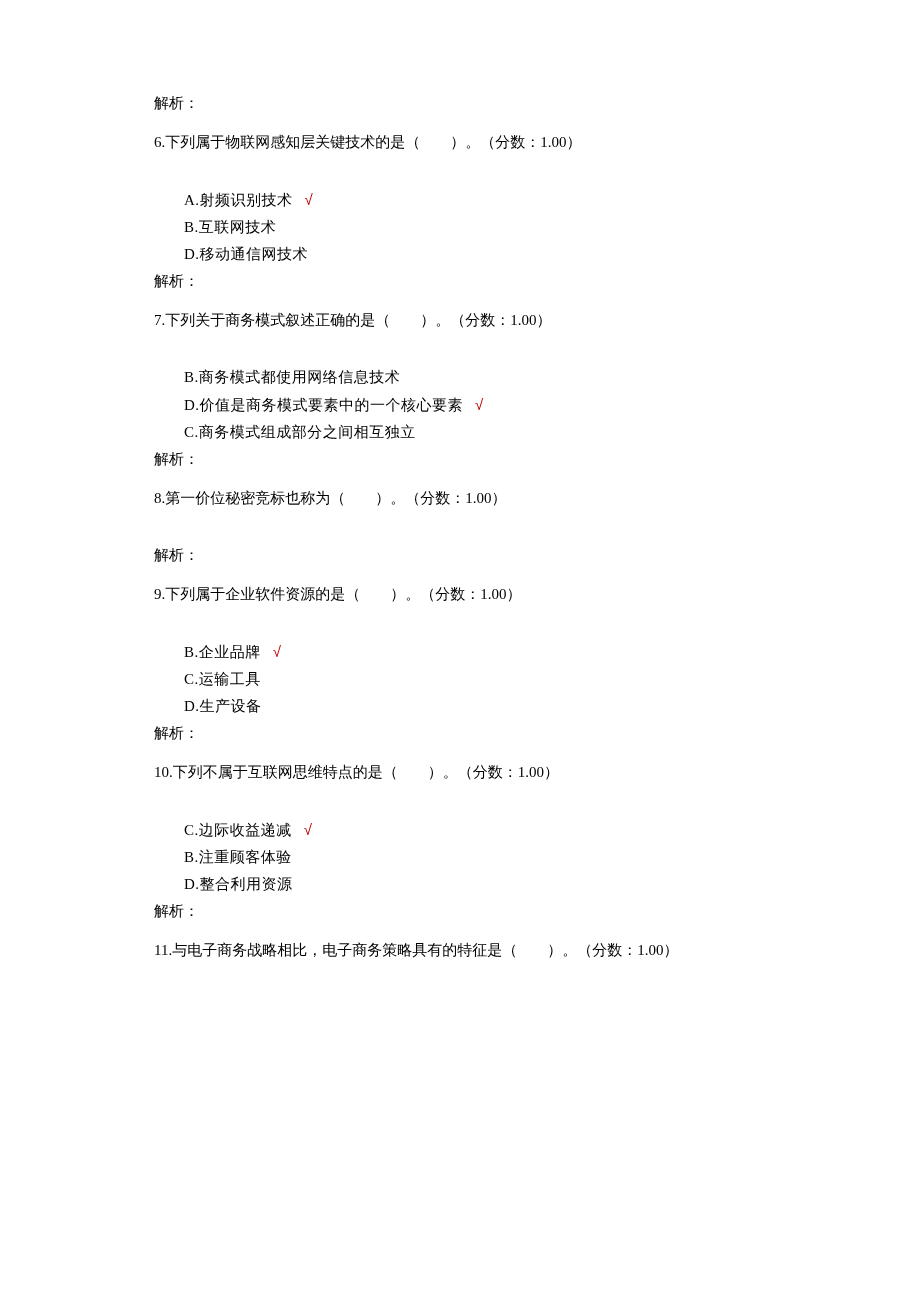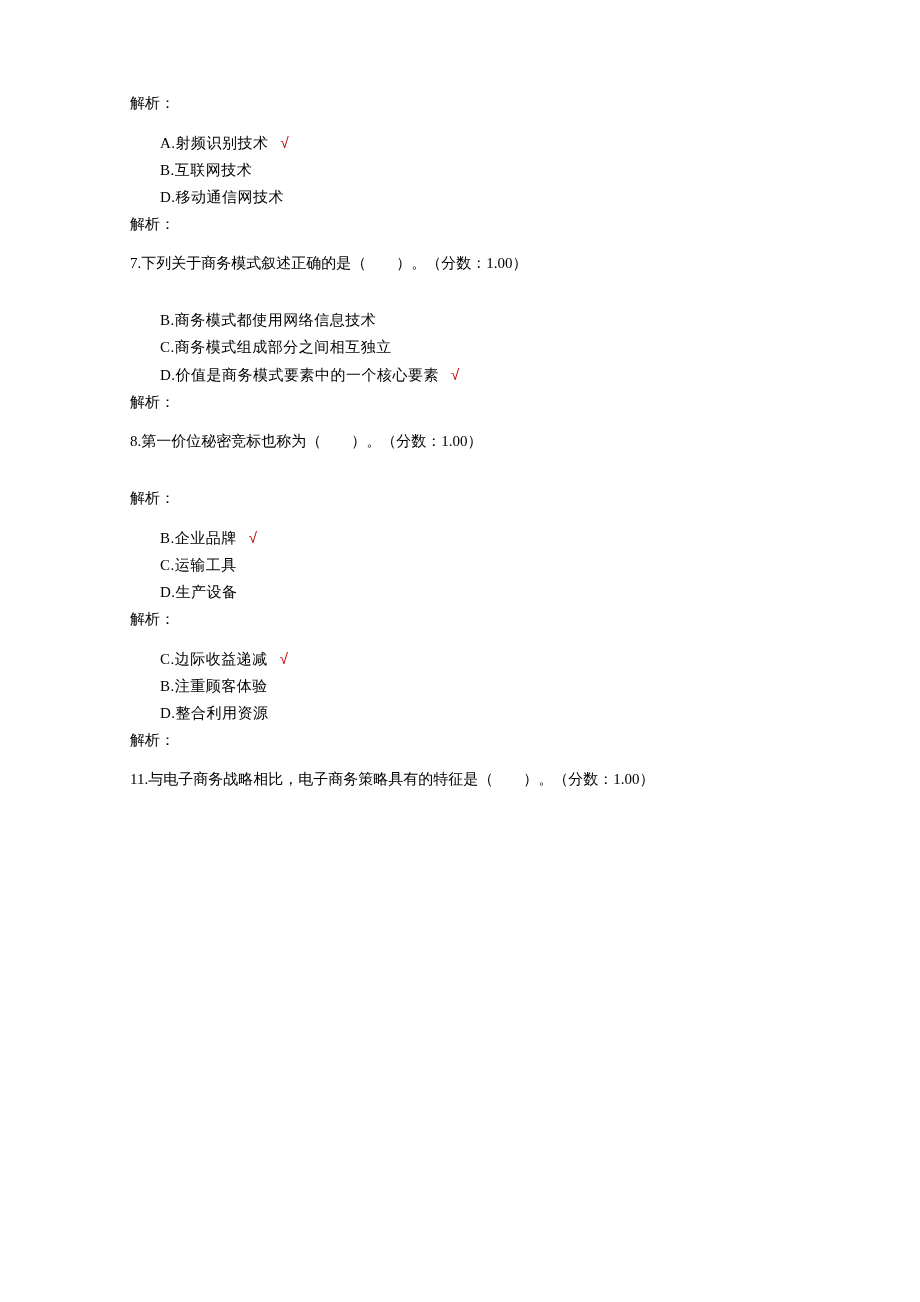--- a/index.html
+++ b/index.html
@@ -9,20 +9,21 @@
       font-family: "SimSun", "宋体", serif;
       font-size: 15px;
       color: #000;
       width: 920px;
       min-height: 1302px;
       box-sizing: border-box;
       line-height: 1.8;
     }
     .page {
       padding: 90px 130px 60px 130px;
+      margin-left: 24px;
     }
     .q-stem {
       margin: 0 0 30px 0;
     }
     .options {
       padding-left: 2em;
     }
     .opt {
       margin: 0;
       letter-spacing: 0.5px;
@@ -37,41 +38,44 @@
     }
   </style>
 </head>
 <body>
 
 <div class="page">
 
   <p class="analysis">解析：</p>
 
   <div id="qlist">
+      <p class="q-stem"><span>6.</span><span>下列属于物联网感知层关键技术的是（　　）。</span><span>（分数：1.00）</span></p>
       <div class="options">
         <p class="opt"><span>A.</span><span>射频识别技术</span><span class="check-mark">√</span></p>
         <p class="opt"><span>B.</span><span>互联网技术</span></p>
         <p class="opt"><span>D.</span><span>移动通信网技术</span></p>
       </div>
       <p class="analysis">解析：</p>
       <p class="q-stem"><span>7.</span><span>下列关于商务模式叙述正确的是（　　）。</span><span>（分数：1.00）</span></p>
       <div class="options">
         <p class="opt"><span>B.</span><span>商务模式都使用网络信息技术</span></p>
+        <p class="opt"><span>D.</span><span>价值是商务模式要素中的一个核心要素</span><span class="check-mark">√</span></p>
         <p class="opt"><span>C.</span><span>商务模式组成部分之间相互独立</span></p>
-        <p class="opt"><span>D.</span><span>价值是商务模式要素中的一个核心要素</span><span class="check-mark">√</span></p>
       </div>
       <p class="analysis">解析：</p>
       <p class="q-stem"><span>8.</span><span>第一价位秘密竞标也称为（　　）。</span><span>（分数：1.00）</span></p>
       <p class="analysis">解析：</p>
+      <p class="q-stem"><span>9.</span><span>下列属于企业软件资源的是（　　）。</span><span>（分数：1.00）</span></p>
       <div class="options">
         <p class="opt"><span>B.</span><span>企业品牌</span><span class="check-mark">√</span></p>
         <p class="opt"><span>C.</span><span>运输工具</span></p>
         <p class="opt"><span>D.</span><span>生产设备</span></p>
       </div>
       <p class="analysis">解析：</p>
+      <p class="q-stem"><span>10.</span><span>下列不属于互联网思维特点的是（　　）。</span><span>（分数：1.00）</span></p>
       <div class="options">
         <p class="opt"><span>C.</span><span>边际收益递减</span><span class="check-mark">√</span></p>
         <p class="opt"><span>B.</span><span>注重顾客体验</span></p>
         <p class="opt"><span>D.</span><span>整合利用资源</span></p>
       </div>
       <p class="analysis">解析：</p>
       <p class="q-stem"><span>11.</span><span>与电子商务战略相比，电子商务策略具有的特征是（　　）。</span><span>（分数：1.00）</span></p>
     </div>
 
 </div>

